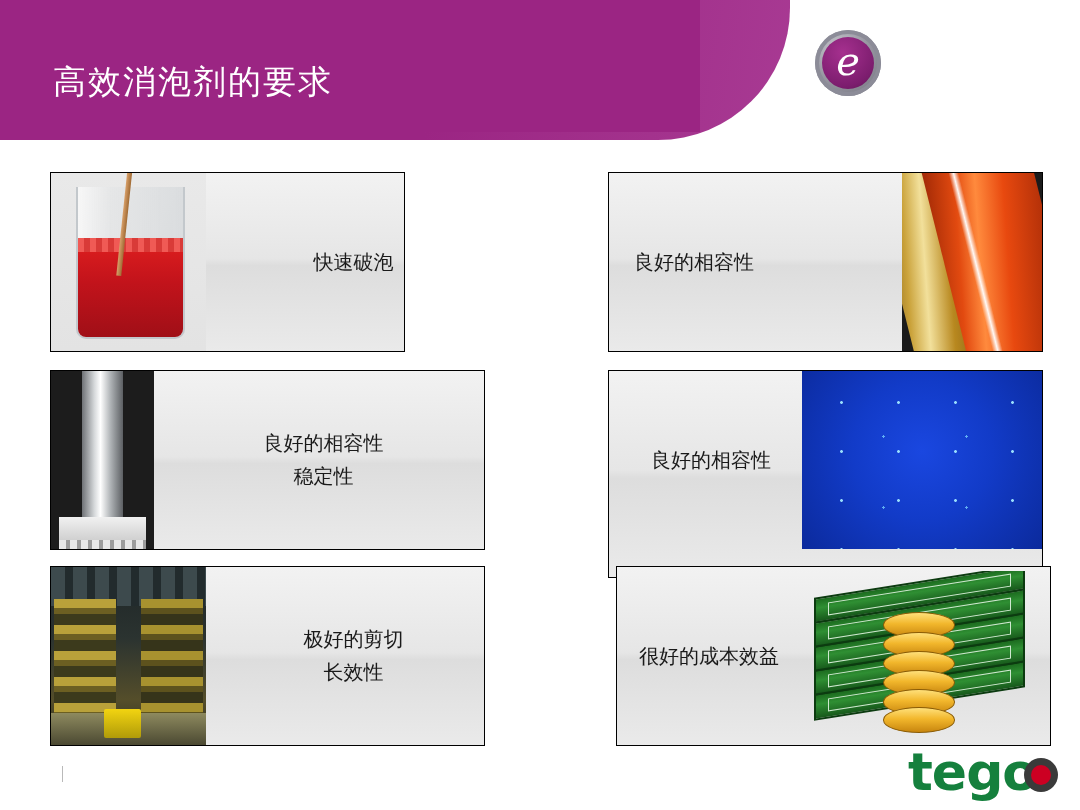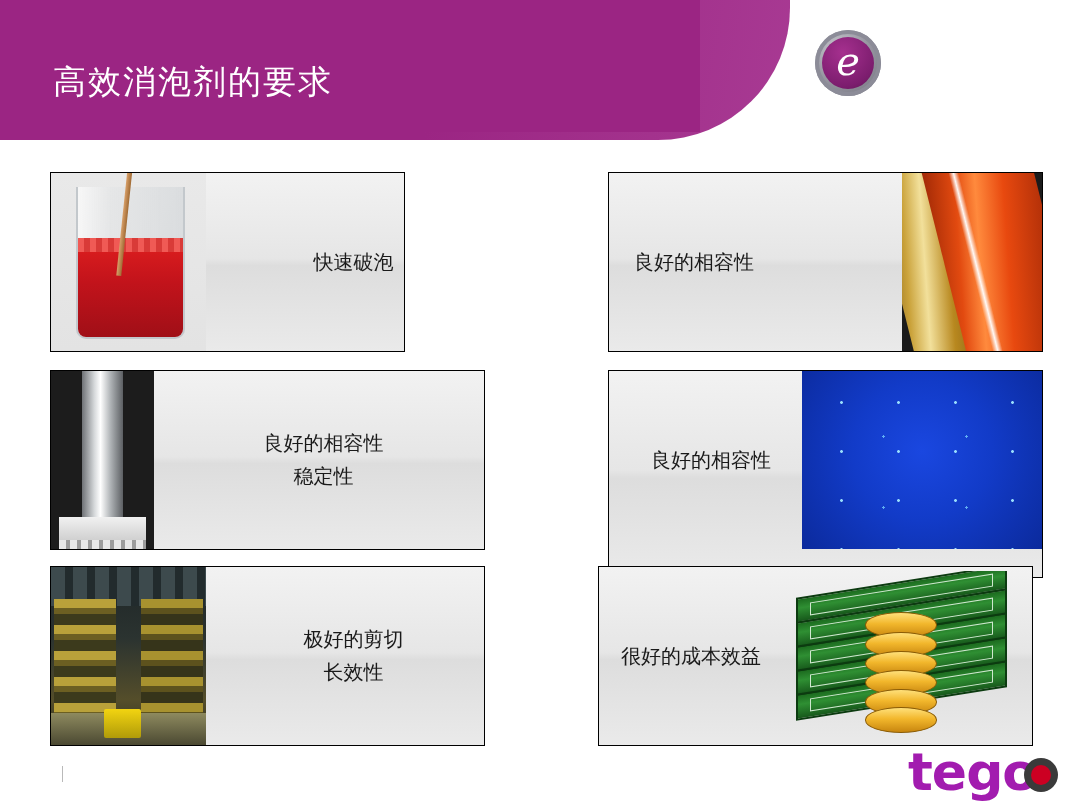--- a/index.html
+++ b/index.html
@@ -336,21 +336,21 @@
     width: 150px;
     height: 60px;
   }
   .tego-text {
     position: absolute;
     left: 0;
     bottom: 0;
     font-size: 52px;
     font-family: "DejaVu Sans", sans-serif;
     font-weight: bold;
-    color: #a21caf;
+    color: #15803d;
     letter-spacing: -1px;
     line-height: 1;
   }
   .tego-dot-outer {
     position: absolute;
     right: 0;
     bottom: 6px;
     width: 34px;
     height: 34px;
     border-radius: 50%;
@@ -438,21 +438,21 @@
     <div class="wh-ceiling"></div>
     <div class="wh-rackL"></div>
     <div class="wh-rackR"></div>
     <div class="wh-floor"></div>
     <div class="wh-truck"></div>
   </div>
   <div class="card-label" style="left:175px; top:0; width:255px; height:178px; display:flex; align-items:center; justify-content:center;">极好的剪切
 长效性</div>
 </div>
 
-<div class="card" style="left:598px; top:566px; width:435px; height:180px;">
+<div class="card" style="left:616px; top:566px; width:435px; height:180px;">
   <div class="card-label" style="left:22px; top:0; width:280px; height:178px; display:flex; align-items:center; justify-content:flex-start;">很好的成本效益</div>
   <div class="card-img img-money" style="right:6px; top:4px; width:240px; height:172px;">
     <div class="money-stack">
       <div class="money-bill" style="top:0%;"></div>
       <div class="money-bill" style="top:20%;"></div>
       <div class="money-bill" style="top:40%;"></div>
       <div class="money-bill" style="top:60%;"></div>
       <div class="money-bill" style="top:80%;"></div>
     </div>
     <div class="coin-stack">

